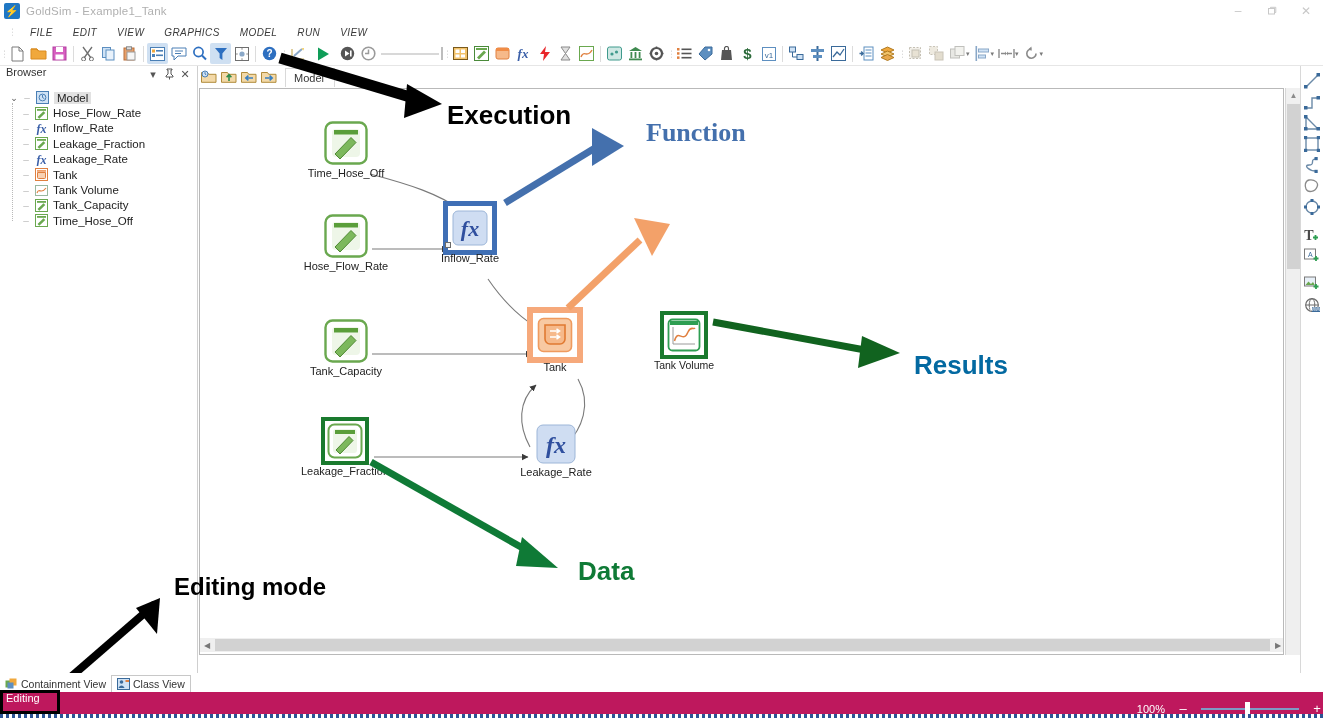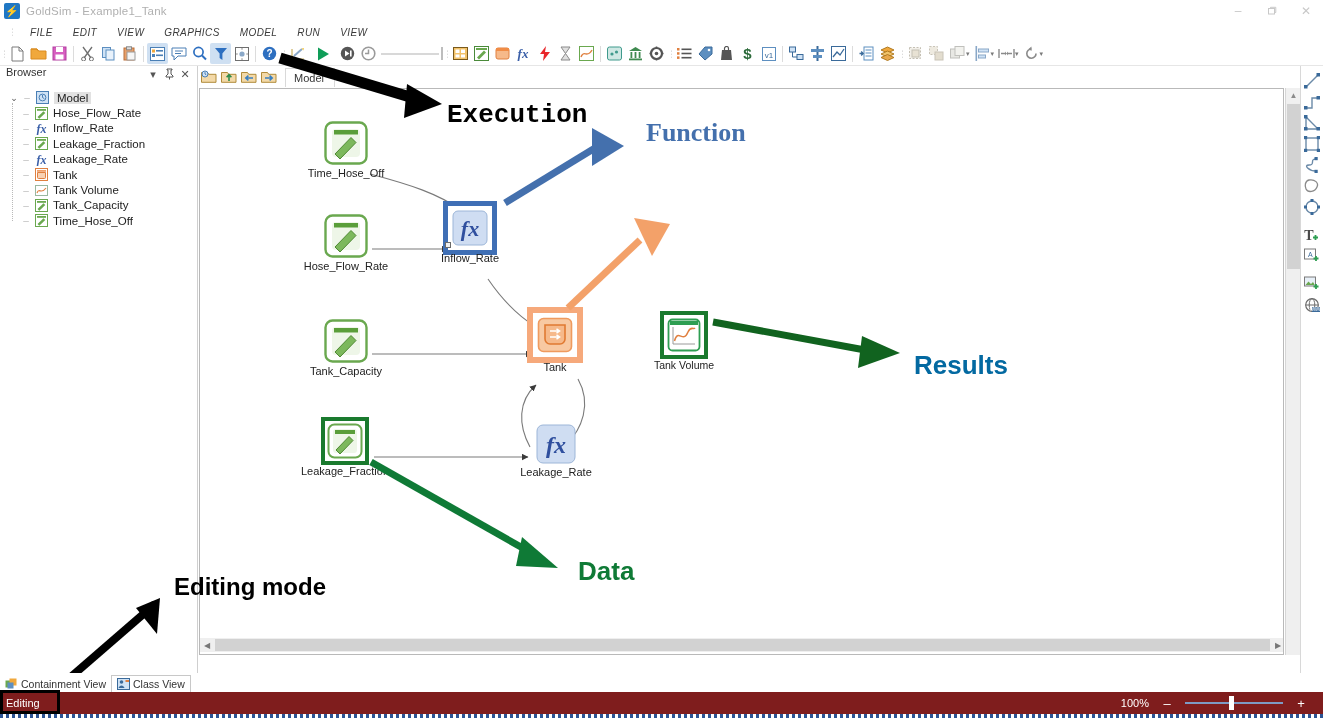--- a/index.html
+++ b/index.html
@@ -157,24 +157,24 @@
   }
   .viewtab {
     display: flex; align-items: center; gap: 3px;
     font-size: 10.5px; color: #333; padding: 2px 5px; height: 17px;
   }
   .viewtab.active { border: 1px solid #c8c8c8; border-bottom: none; background: #fff; }
 
   
   .statusbar {
     position: absolute; left: 0; top: 692px; width: 1323px; height: 22px;
-    background: #7f1d1d; display: flex; align-items: center;
+    background: #be185d; display: flex; 
   }
   .status-text { color: #ffffff; font-size: 11px; padding-left: 6px; }
-  .status-right { position: absolute; right: 16px; display: flex; align-items: center; gap: 12px; }
+  .status-right { position: absolute; right: 0; display: flex; align-items: center; gap: 12px; margin-top: 9px; }
   .zoom-pct { color: #ffffff; font-size: 11px; }
   .zoom-btn { color: #ffffff; font-size: 13px; width: 12px; text-align:center; }
   .zoom-track { width: 98px; height: 2px; background: #7e9ac4; position: relative; }
   .zoom-knob { position: absolute; left: 44px; top: -6px; width: 5px; height: 14px; background: #ffffff; }
   .dotted-bottom {
     position: absolute; left: 0; top: 714px; width: 1323px; height: 4px;
     background: repeating-linear-gradient(to right,#2c5494 0 3px,#ffffff 3px 6px);
   }
   .hl-box { position: absolute; border: 3px solid #000; }
 </style>
@@ -895,21 +895,21 @@
     <path d="M713 322 L865 350" stroke="#11631f" stroke-width="7" fill="none"></path>
     <path d="M862 336 L900 353 L858 368z" fill="#11631f"></path>
 
     <path d="M371 462 L528 551" stroke="#0f7a36" stroke-width="7" fill="none"></path>
     <path d="M522 537 L558 568 L516 566z" fill="#0f7a36"></path>
 
     <path d="M155 604 L65 682" stroke="#000" stroke-width="8" fill="none"></path>
     <path d="M160 598 L157 634 L136 608z" fill="#000"></path>
   </svg>
 
-  <div class="ann ann-exec" style="left:447px; top:100px; font-size:26px;font-family:Liberation Mono, monospace;">Execution</div>
+  <div class="ann ann-exec" style="left:447px; top:100px; font-size:26px;">Execution</div>
   <div class="ann ann-func" style="left:646px; top:118px; font-size:26px;">Function</div>
   <div class="ann ann-result" style="left:914px; top:350px; font-size:26px;">Results</div>
   <div class="ann ann-data" style="left:578px; top:556px; font-size:26px;">Data</div>
   <div class="ann ann-edit" style="left:174px; top:573px; font-size:24px;">Editing mode</div>
 
   <div class="viewtabs">
     <div class="viewtab">
       <span>
         <svg width="13" height="12" viewBox="0 0 13 12">
             <rect x="0.5" y="2.5" width="7" height="7" fill="#6aa84f"></rect>

